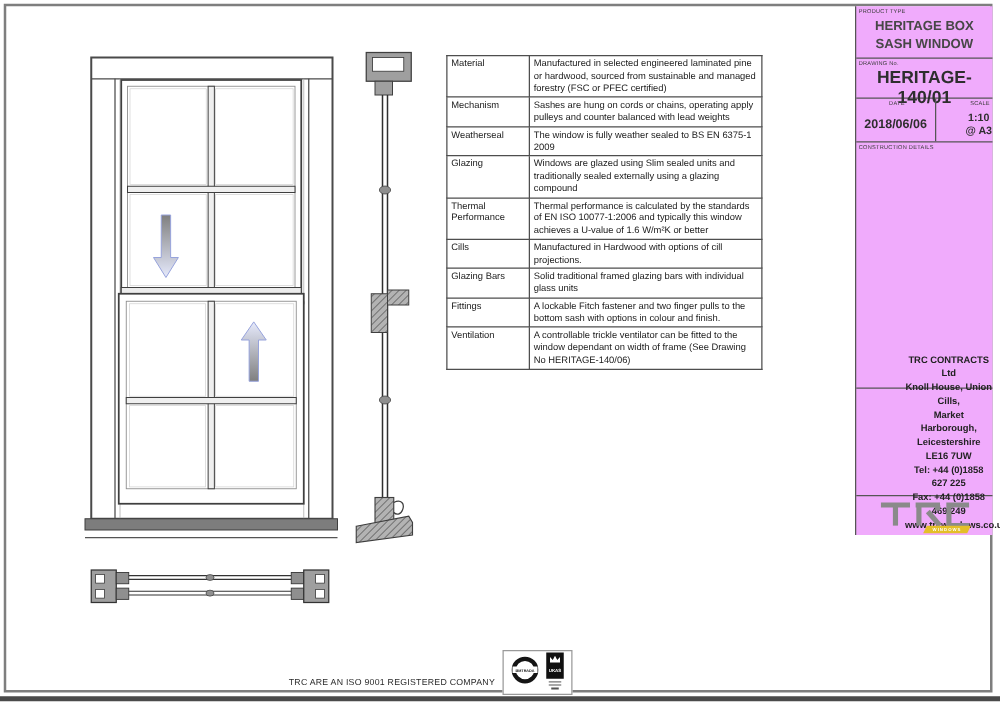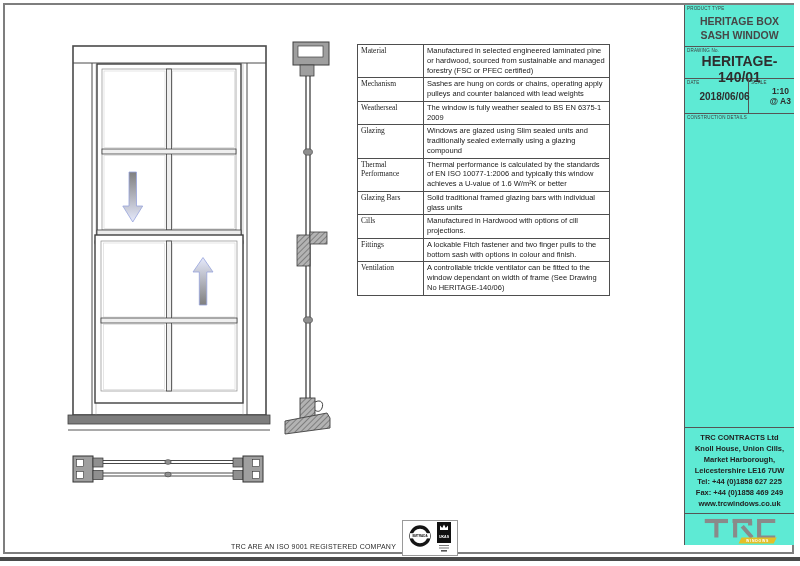--- a/index.html
+++ b/index.html
@@ -10,37 +10,37 @@
 
   
   #border-frame{left:3px;top:3px;width:791px;height:551px;border:2px solid #7e7e7e;box-sizing:border-box;}
   #bottom-bar{left:0;top:557px;width:800px;height:4px;background:#4a4a4a;}
 
   
   #spec-table-wrap{left:357px;top:44px;width:253px;}
   table.spec{border-collapse:collapse;width:253px;table-layout:fixed;}
   table.spec td{border:1px solid #4e4e4e;font-size:7.5px;line-height:1.3;color:#1a1a1a;
                 padding:1px 3px 2px 3px;vertical-align:top;word-wrap:break-word;}
-  table.spec td.lbl{width:59px;font-family:Liberation Serif, serif;}
-
-  
-  #title-block{left:684px;top:5px;width:110px;height:540px;border-left:1px solid #555;
-               display:flex;flex-direction:column;box-sizing:border-box;background:#5eead4;}
+  table.spec td.lbl{width:59px;}
+
+  
+  #title-block{left:684px;top:5px;width:110px;height:423px;border-left:1px solid #555;
+               display:flex;flex-direction:column;box-sizing:border-box;background:#f0abfc;}
   .tb-sec{border-bottom:1px solid #555;position:relative;box-sizing:border-box;display:flex;flex-direction:column;}
   .tb-label{font-size:4.5px;color:#3c3c3c;padding:1px 0 0 2px;letter-spacing:.2px;}
   .tb-center{flex:1;display:flex;align-items:center;justify-content:center;text-align:center;}
   .tb-big{font-weight:bold;color:#474747;font-size:10.5px;line-height:1.3;}
   .tb-dark{font-weight:bold;color:#2e2e2e;}
   #sec-datescale{flex-direction:row;}
-  .ds-col{display:flex;flex-direction:row;box-sizing:border-box;}
+  .ds-col{display:flex;flex-direction:column;box-sizing:border-box;align-items:center;}
   #ds-date{width:64px;border-right:1px solid #555;}
-  #ds-scale{flex:1;}
+  #ds-scale{flex:1;margin-left:23px;}
   #sec-construction{flex:1;}
   #sec-address{justify-content:center;}
-  .addr-line{font-size:7.5px;font-weight:bold;color:#222;text-align:center;line-height:11px;}
+  .addr-line{font-size:7.5px;font-weight:bold;color:#222;text-align:center;line-height:11px;margin-left:39px;}
   #sec-logo{align-items:center;justify-content:center;border-bottom:none;}
 
   
   #iso-text{left:196px;top:543px;width:200px;text-align:right;font-size:7px;color:#2a2a2a;letter-spacing:.2px;}
   #cert-box{left:402px;top:520px;width:56px;height:36px;border:1px solid #9a9a9a;background:#fff;
             box-sizing:border-box;display:flex;align-items:center;justify-content:center;gap:5px;}
   svg{display:block;}
 </style>
 </head>
 <body>
@@ -156,26 +156,26 @@
           </tr>
       <tr>
             <td class="lbl">Glazing</td>
             <td>Windows are glazed using Slim sealed units and traditionally sealed externally using a glazing compound</td>
           </tr>
       <tr>
             <td class="lbl">Thermal Performance</td>
             <td>Thermal performance is calculated by the standards of EN ISO 10077-1:2006 and typically this window achieves a U-value of 1.6 W/m²K or better</td>
           </tr>
       <tr>
+            <td class="lbl">Cills</td>
+            <td>Manufactured in Hardwood with options of cill projections.</td>
+          </tr>
+      <tr>
             <td class="lbl">Glazing Bars</td>
             <td>Solid traditional framed glazing bars with individual glass units</td>
-          </tr>
-      <tr>
-            <td class="lbl">Cills</td>
-            <td>Manufactured in Hardwood with options of cill projections.</td>
           </tr>
       <tr>
             <td class="lbl">Fittings</td>
             <td>A lockable Fitch fastener and two finger pulls to the bottom sash with options in colour and finish.</td>
           </tr>
       <tr>
             <td class="lbl">Ventilation</td>
             <td>A controllable trickle ventilator can be fitted to the window dependant on width of frame (See Drawing No HERITAGE-140/06)</td>
           </tr>
     </tbody>

